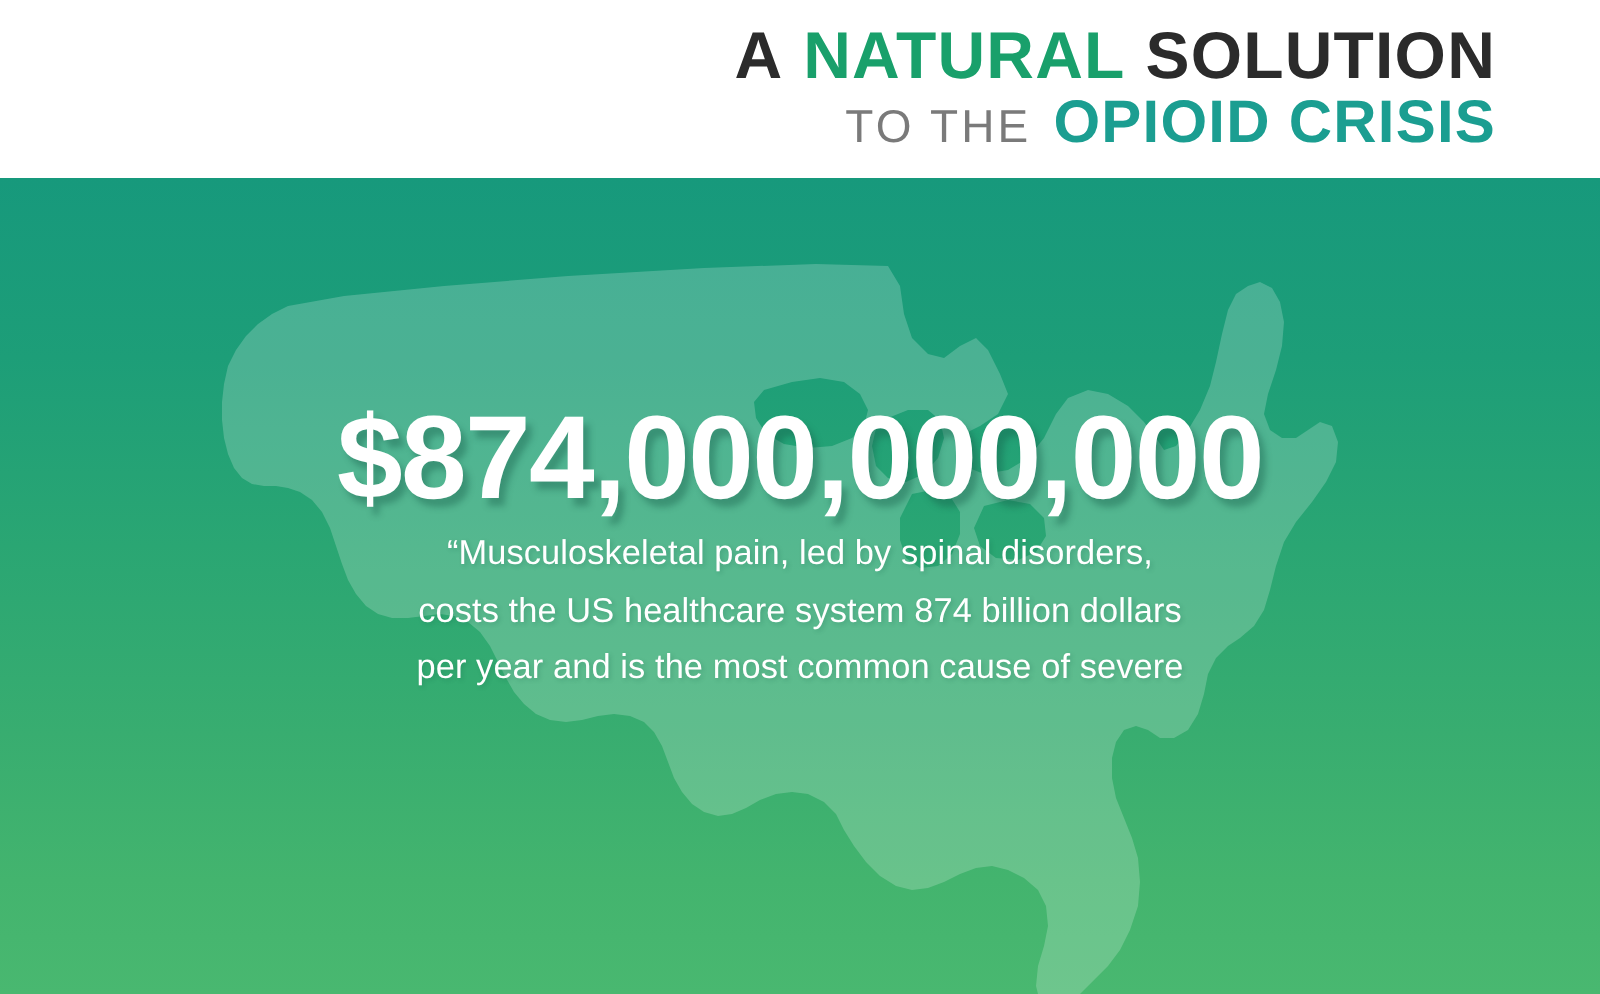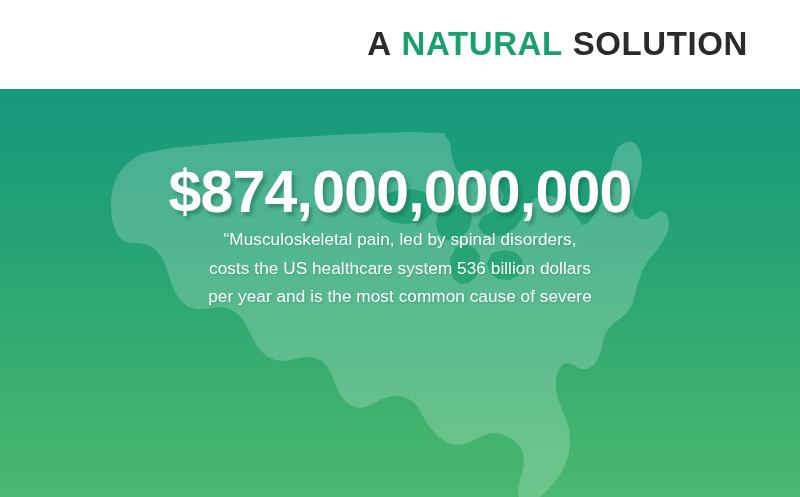--- a/index.html
+++ b/index.html
@@ -110,21 +110,21 @@
     left: 0;
     top: 0;
     width: 800px;
     height: 408px;
     display: flex;
     flex-direction: column;
     align-items: center;
   }
 
   .big-number {
-    margin-top: 74px;
+    margin-top: 111px;
     color: #ffffff;
     font-size: 59px;
     font-weight: bold;
     letter-spacing: -0.8px;
     line-height: 1;
     text-shadow: 3px 4px 3px rgba(20, 90, 70, 0.38);
     white-space: nowrap;
   }
 
   .quote {
@@ -146,20 +146,26 @@
   }
 </style>
 </head>
 <body>
 
 <div id="infographic">
 
   <div class="header">
     <div class="title-line1">
       <span class="w-dark">A</span><span class="sp"></span><span class="w-green">NATURAL</span><span class="sp"></span><span class="w-dark">SOLUTION</span>
+    </div>
+    <div class="title-line2">
+      <span class="w-gray">TO THE</span>
+        <span class="w-teal">OPIOID</span>
+        <span class="sp"></span>
+        <span class="w-teal">CRISIS</span>
     </div>
   </div>
 
   <div class="body-panel">
 
     <div class="map-layer">
       <svg viewBox="0 0 700 450" xmlns="http://www.w3.org/2000/svg" aria-hidden="true">
 
         <path class="map-shape" fill-rule="evenodd" d="
           M 92,46
@@ -212,19 +218,19 @@
           L 446,172 L 438,166 L 435,157 Z
         "></path>
       </svg>
     </div>
 
     <div class="content">
       <div class="big-number">$874,000,000,000</div>
 
       <div class="quote">
         <span class="quote-line">“Musculoskeletal pain, led by spinal disorders,</span>
-        <span class="quote-line">costs the US healthcare system 536 billion dollars</span>
+        <span class="quote-line">costs the US healthcare system 874 billion dollars</span>
         <span class="quote-line">per year and is the most common cause of severe</span>
       </div>
     </div>
 
   </div>
 </div>
 
 </body></html>

